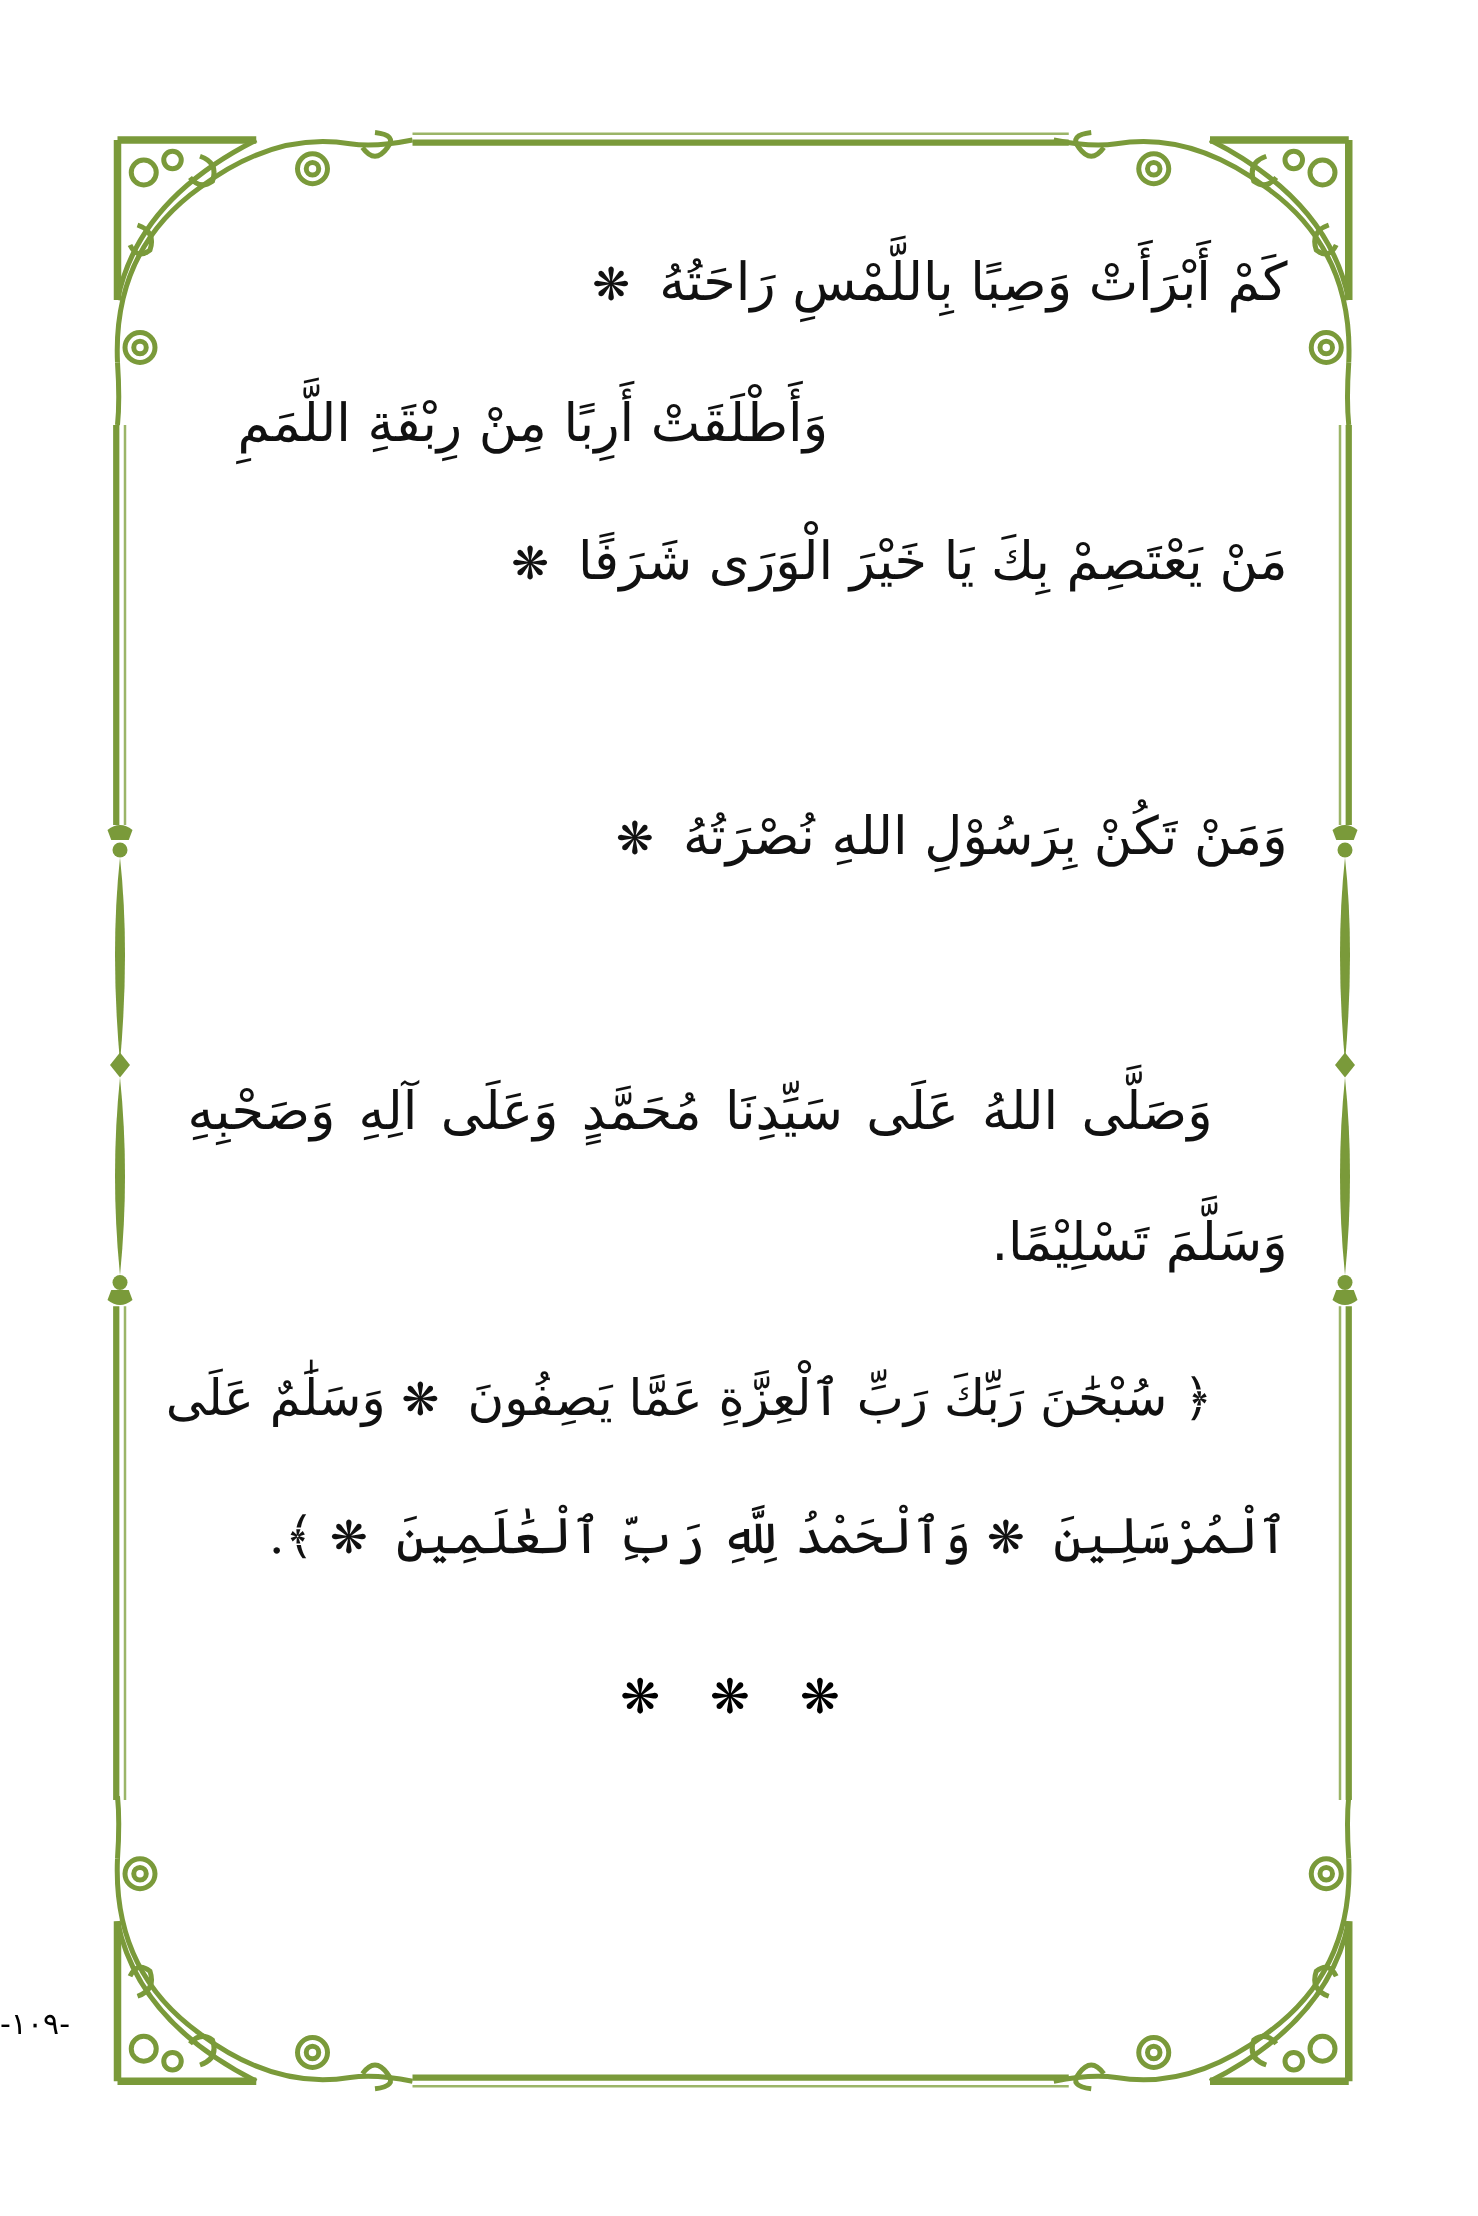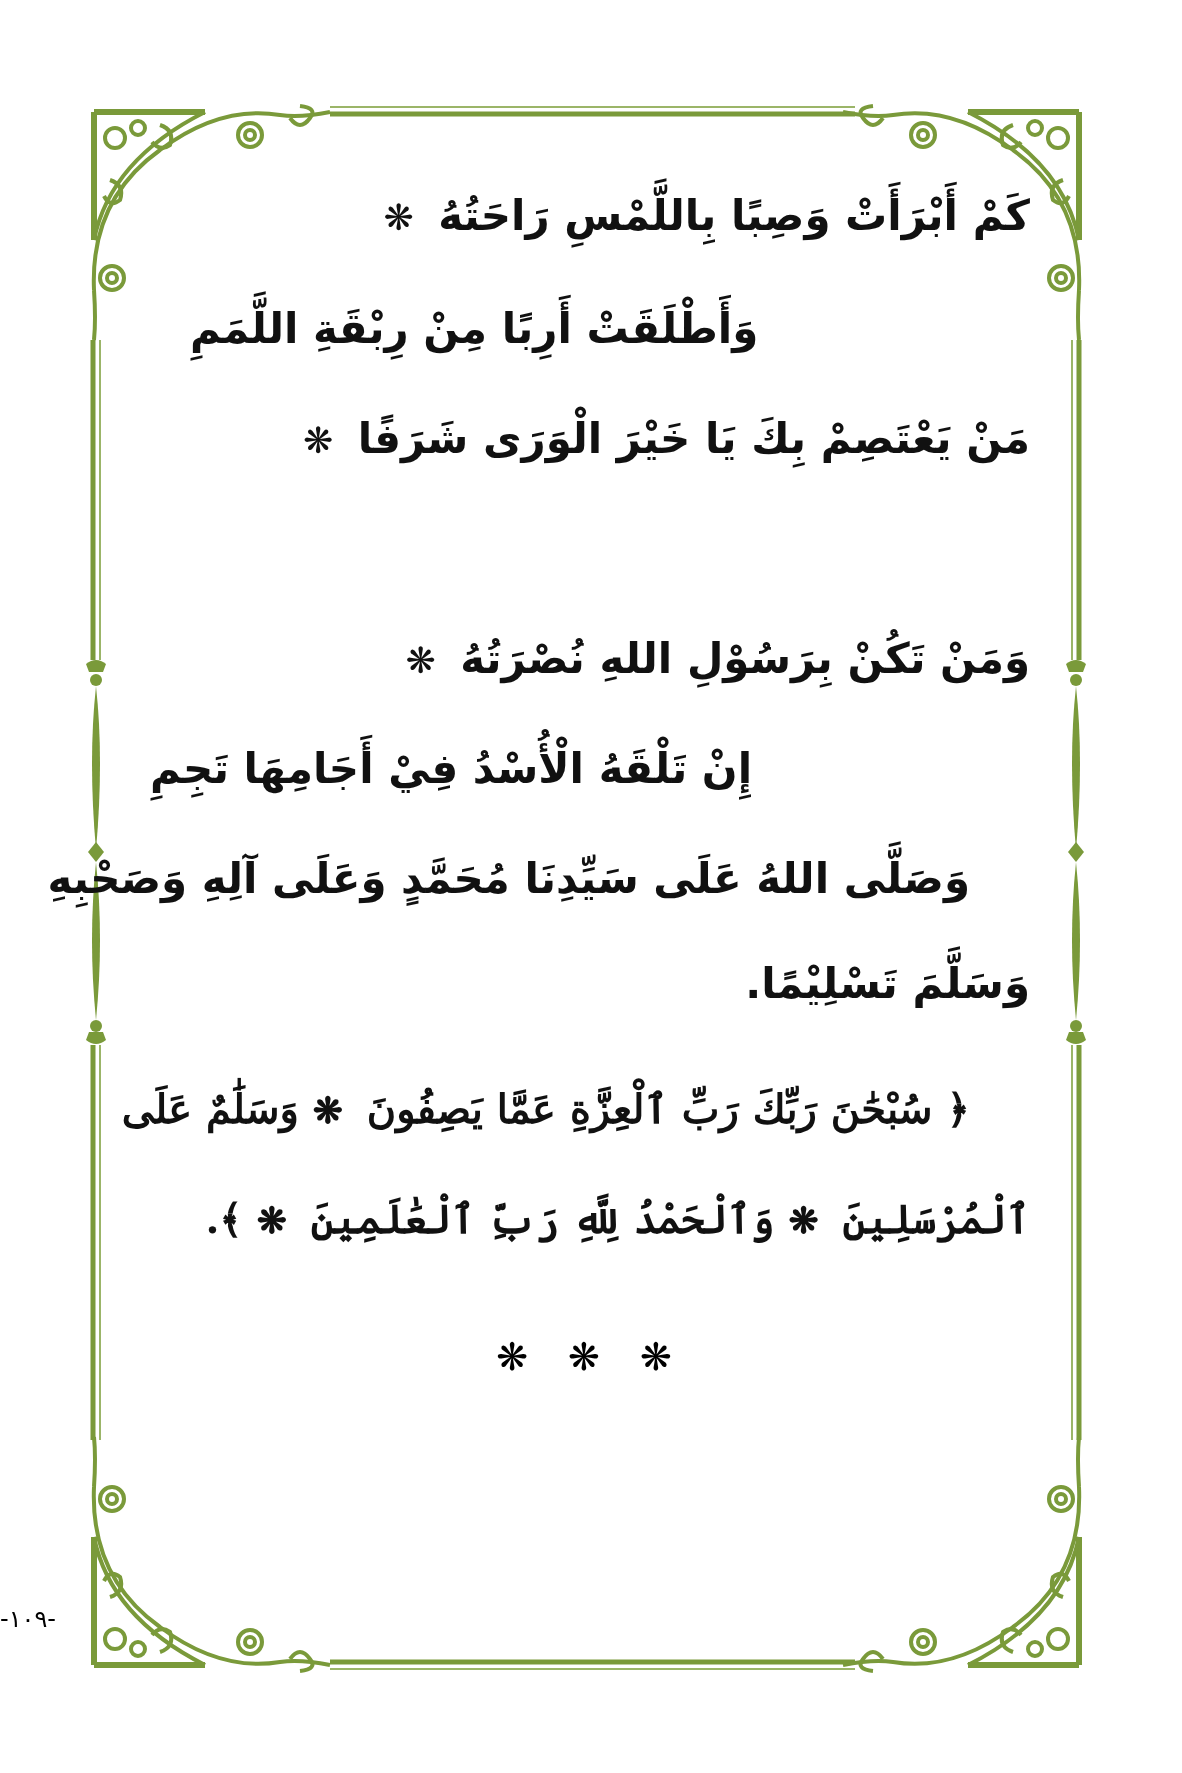--- a/index.html
+++ b/index.html
@@ -29,23 +29,22 @@
       height: 1773px;
       direction: rtl;
       color: #111111;
       font-family: "DejaVu Sans", sans-serif;
     }
     .line {
       position: absolute;
       right: 0;
       white-space: nowrap;
       font-size: 42px;
-      line-height: 48px;
+      line-height: 68px;
       text-align: right;
-      font-weight: bold;
     }
     .line.left {
       left: 0;
       right: auto;
       text-align: left;
       width: 880px;
     }
     .line.full {
       left: 0;
       right: 0;
@@ -207,23 +206,20 @@
     <span>وَأَطْلَقَتْ أَرِبًا مِنْ رِبْقَةِ اللَّمَمِ</span>
   </div>
   <div class="line" style="top:415px;">
     <span>مَنْ يَعْتَصِمْ بِكَ يَا خَيْرَ الْوَرَى شَرَفًا</span>
     <span class="star">❋</span>
   </div>
   <div class="line" style="top:635px;">
     <span>وَمَنْ تَكُنْ بِرَسُوْلِ اللهِ نُصْرَتُهُ</span>
     <span class="star">❋</span>
   </div>
-  <div class="line left" style="top:745px;">
-    <span>إِنْ تَلْقَهُ الْأُسْدُ فِيْ أَجَامِهَا تَجِمِ</span>
-  </div>
 
   <div class="line full" style="top:855px; right:60px;">
     <span>وَصَلَّى اللهُ عَلَى سَيِّدِنَا مُحَمَّدٍ وَعَلَى آلِهِ وَصَحْبِهِ</span>
   </div>
   <div class="line" style="top:960px;">
     <span>وَسَلَّمَ تَسْلِيْمًا.</span>
   </div>
 
   <div class="line quran" style="top:1085px; left:0; right:60px; text-align:justify; text-align-last:justify;">
     <span class="bracket">﴿</span>

